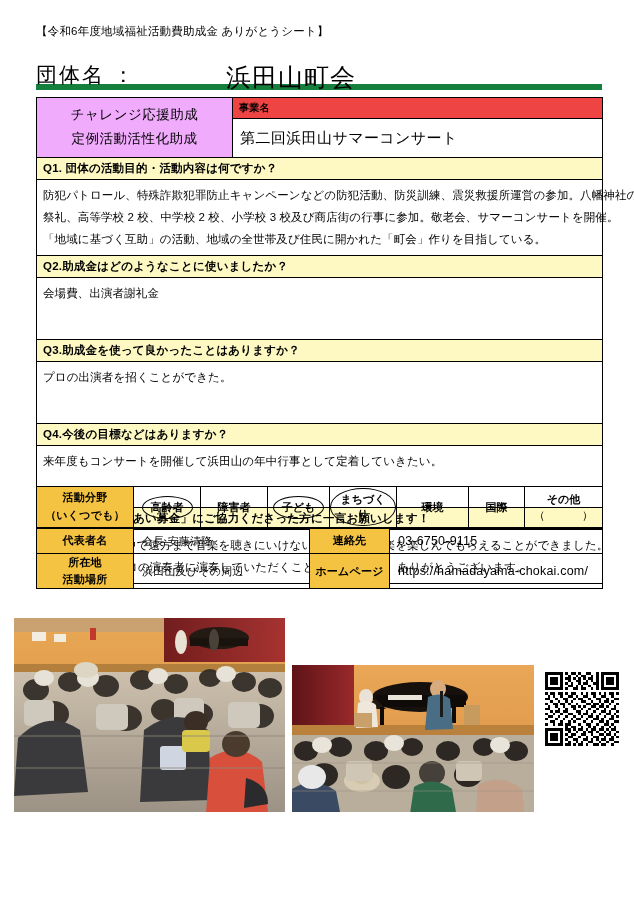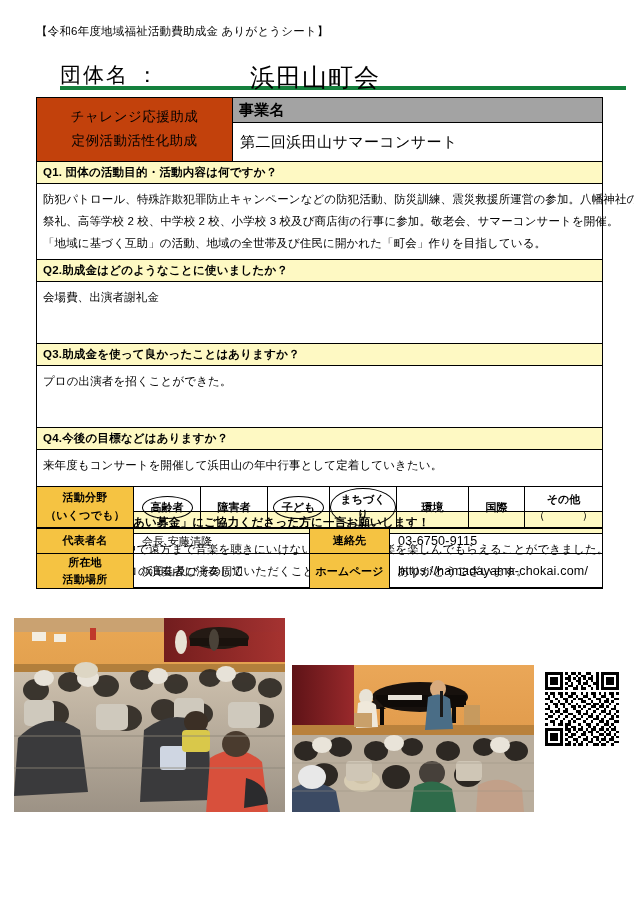--- a/index.html
+++ b/index.html
@@ -25,23 +25,22 @@
     letter-spacing: 0.2px;
     white-space: nowrap;
   }
 
   .org-line {
     position: absolute;
     left: 36px;
     top: 60px;
     width: 566px;
     height: 30px;
-    border-bottom: 4px solid #15803d;
+    border-bottom: 6px solid #15803d;
     box-sizing: border-box;
-    margin-left: 24px;
   }
   .org-label {
     position: absolute;
     left: 0;
     top: 1px;
     font-size: 21px;
     letter-spacing: 2px;
     white-space: nowrap;
   }
   .org-name {
@@ -62,33 +61,33 @@
     border-collapse: collapse;
     table-layout: fixed;
   }
   .main-table td {
     border: 1px solid #000;
     padding: 0;
     vertical-align: top;
   }
 
   .grant-cell {
-    background: #c2410c;
+    background: #f0abfc;
     text-align: center;
     vertical-align: middle !important;
     font-size: 13.5px;
     line-height: 1.75;
     padding: 4px 0 6px 0 !important;
     letter-spacing: 0.5px;
   }
   .grant-cell div { white-space: nowrap; }
 
   .jigyo-label {
-    background: #a3a3a3;
-    font-size: 15px;
+    background: #ef4444;
+    font-size: 10px;
     font-weight: bold;
     padding: 3px 0 2px 6px !important;
     height: 15px;
     letter-spacing: 0.3px;
   }
   .jigyo-value {
     font-size: 15px;
     padding: 6px 0 6px 7px !important;
     height: 26px;
     letter-spacing: 0.4px;

